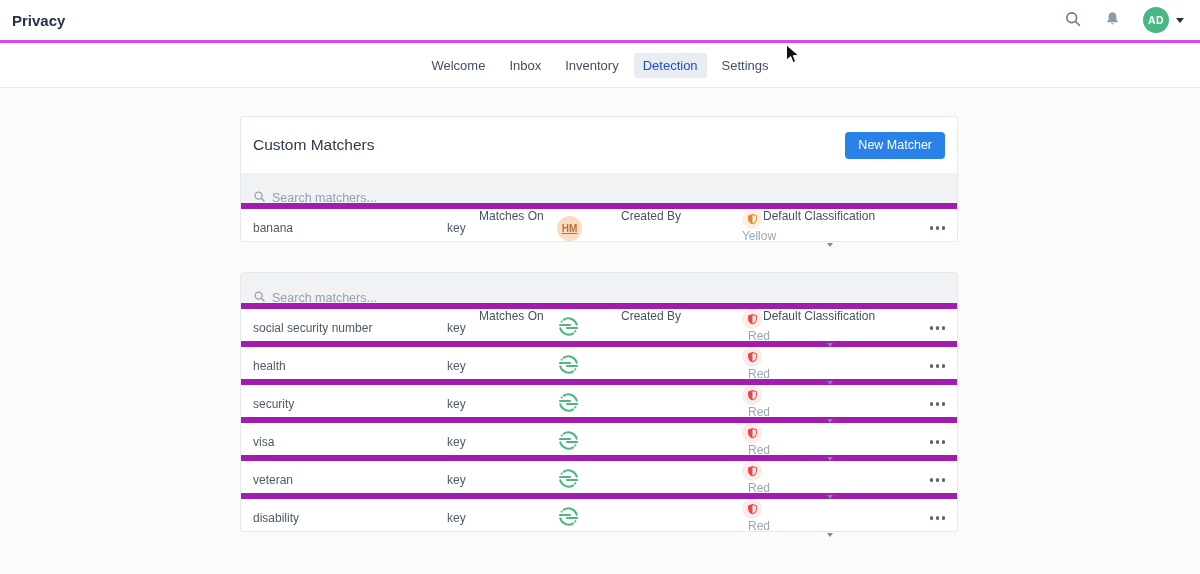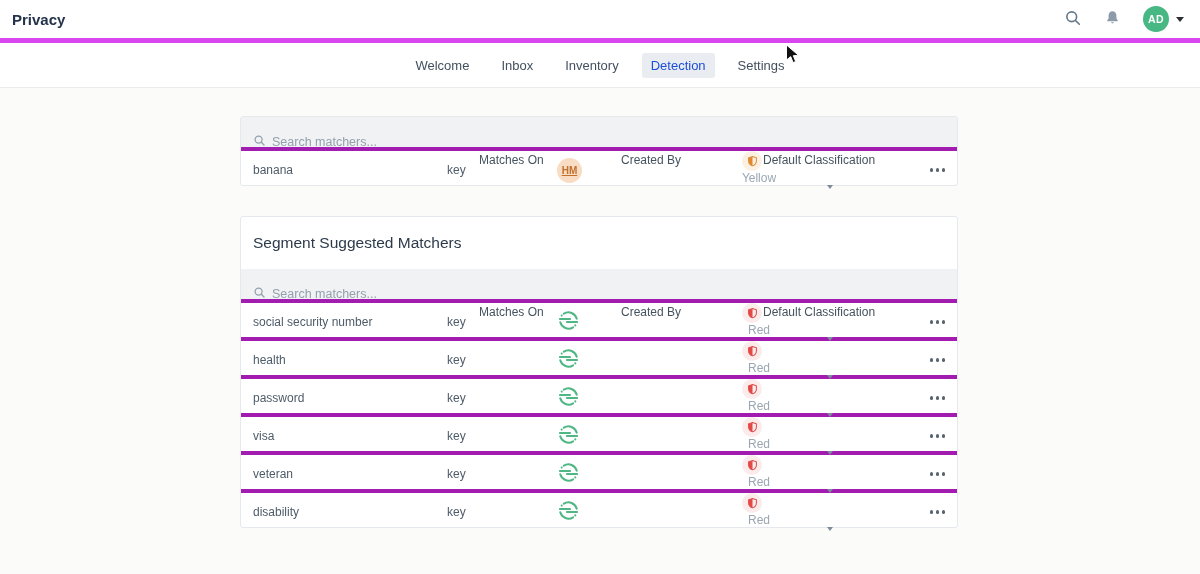--- a/index.html
+++ b/index.html
@@ -1,47 +1,47 @@
 <!DOCTYPE html>
 <html><head>
 <meta charset="utf-8">
 <style>
   * { margin:0; padding:0; box-sizing:border-box; }
   html,body { width:1200px; height:574px; overflow:hidden; background:#fbfbfa; font-family:"Liberation Sans", sans-serif; }
 
   
-  .topbar { height:43px; background:#fff; border-bottom:5px solid #d946ef; display:flex; align-items:center; justify-content:space-between; padding:0 16px 0 12px; }
+  .topbar { height:43px; background:#fff; border-bottom:3px solid #d946ef; display:flex; align-items:center; justify-content:space-between; padding:0 16px 0 12px; }
   .topbar-title { font-size:15px; font-weight:600; color:#24324a; }
   .topbar-right { display:flex; gap:22px; }
   .icon-btn { background:none; border:none; cursor:pointer; display:flex; align-items:center; padding:0; }
   .user-chip { display:flex; align-items:center; gap:7px; }
   .avatar { width:26px; height:26px; border-radius:50%; background:#47b784; color:#fff; font-size:10.5px; font-weight:700; display:flex; align-items:center; justify-content:center; letter-spacing:.3px; }
   .caret-dark { width:0; height:0; border-left:4px solid transparent; border-right:4px solid transparent; border-top:5px solid #2b2f33; }
 
   
-  .navbar { height:45px; background:#fff; border-bottom:1px solid #ececec; display:flex; align-items:center; justify-content:center; gap:14px; position:relative; }
+  .navbar { height:45px; background:#fff; border-bottom:1px solid #ececec; display:flex; align-items:center; justify-content:center; gap:6px; position:relative; }
   .nav-tab { font-size:13px; color:#42505f; padding:5px 9px; border-radius:3px; background:transparent; border:none; cursor:pointer; font-family:inherit; }
   .nav-tab.active { background:#e9edf1; color:#1d4ed8; }
 
   
   .content { width:718px; margin:28px 0 0 240px; }
   .panel { background:#fff; border:1px solid #e5e8ec; border-radius:3px; margin-bottom:30px; }
   .panel-head { display:flex; align-items:center; justify-content:space-between; padding:0 12px; height:56px; }
   .panel-head.short { height:52px; }
   .panel-title { font-size:15.5px; font-weight:500; color:#2c3a4b; }
   .primary-btn { background:#2a81e8; color:#fff; border:none; border-radius:4px; height:27px; padding:0 13px; font-size:12.5px; font-family:inherit; cursor:pointer; }
 
   .grid { display:grid; grid-template-columns:194px 110px 110px 170px 1fr 44px; align-items:center; padding:0 12px; }
   .thead { height:30px; background:#f1f2f4;gap:32px; }
   .th { font-size:12px; color:#45535f; font-weight:400;margin-top:36px; }
   .search-wrap { display:flex; align-items:center; gap:6px; }
   .search-input { border:none; background:transparent; outline:none; font-size:12.5px; color:#4e5b69; width:150px; font-family:inherit; }
   .search-input::placeholder { color:#93a0ad; }
 
-  .trow { height:38px; border-top:4px solid #a21caf; }
+  .trow { height:38px; border-top:6px solid #a21caf; }
   .trow:first-of-type { border-top:none; }
   .cell-text { font-size:12px; color:#4e5b69; }
   .classify { display:flex; align-items:center;flex-direction:column; }
   .class-circle { width:20px; height:20px; border-radius:50%; display:flex; align-items:center; justify-content:center; }
   .class-circle.red { background:#fbebeb; color:#e24a47; }
   .class-circle.orange { background:#fcf0e3; color:#df8a33; }
   .class-label { font-size:12px; color:#9aa6b2; margin-left:14px; }
   .caret-sm { width:0; height:0; border-left:3.5px solid transparent; border-right:3.5px solid transparent; border-top:4.5px solid #7d8b9a; margin-left:auto; margin-right:4px; cursor:pointer; }
   .hm-avatar { width:25px; height:25px; border-radius:50%; background:#f8dcc3; color:#c2702e; font-size:10px; font-weight:600; display:flex; align-items:center; justify-content:center;text-decoration:underline; }
   .dots { display:flex; gap:2.5px; justify-self:end; cursor:pointer; padding:4px 0; background:none; border:none; }
@@ -82,20 +82,24 @@
   <button class="nav-tab">Welcome</button>
   <button class="nav-tab">Inbox</button>
   <button class="nav-tab">Inventory</button>
   <button class="nav-tab active">Detection</button>
   <button class="nav-tab">Settings</button>
 </nav>
 
 <main class="content">
 
   <section class="panel">
+    <div class="panel-head">
+      <h2 class="panel-title">Custom Matchers</h2>
+      <button class="primary-btn">New Matcher</button>
+    </div>
     <div class="grid thead">
       <div class="search-wrap">
         <span>
           <svg width="13" height="13" viewBox="0 0 20 20" fill="none" stroke="#93a0ad" stroke-width="2" stroke-linecap="round">
             <circle cx="8.6" cy="8.6" r="5.4"></circle>
               <line x1="12.8" y1="12.8" x2="17" y2="17"></line>
           </svg>
         </span>
         <input class="search-input" placeholder="Search matchers..." style="">
       </div>
@@ -125,23 +129,20 @@
       <div></div>
       <button class="dots">
           <i></i>
           <i></i>
           <i></i>
         </button>
     </div>
   </section>
 
   <section class="panel">
-    <div class="panel-head short">
-      <h2 class="panel-title">Segment Suggested Matchers</h2>
-    </div>
     <div class="grid thead">
       <div class="search-wrap">
         <span>
           <svg width="13" height="13" viewBox="0 0 20 20" fill="none" stroke="#93a0ad" stroke-width="2" stroke-linecap="round">
             <circle cx="8.6" cy="8.6" r="5.4"></circle>
               <line x1="12.8" y1="12.8" x2="17" y2="17"></line>
           </svg>
         </span>
         <input class="search-input" placeholder="Search matchers..." style="">
       </div>
@@ -206,21 +207,21 @@
       </div>
       <div></div>
       <button class="dots">
           <i></i>
           <i></i>
           <i></i>
         </button>
     </div>
 
     <div class="grid trow">
-      <div class="cell-text">password</div>
+      <div class="cell-text">security</div>
       <div class="cell-text">key</div>
       <div><span>
         <svg width="23" height="23" viewBox="0 0 24 24" fill="none" stroke="#4fb784" stroke-width="2.1" stroke-linecap="round">
           <path d="M7.2 4.9 A 9 9 0 0 1 20.6 10.1"></path>
           <path d="M16.8 19.1 A 9 9 0 0 1 3.4 13.9"></path>
           <line x1="3" y1="10.4" x2="13.6" y2="10.4"></line>
           <line x1="10.4" y1="13.6" x2="21" y2="13.6"></line>
           <circle cx="4.9" cy="6.9" r="1.1" fill="#4fb784" stroke="none"></circle>
           <circle cx="19.1" cy="17.1" r="1.1" fill="#4fb784" stroke="none"></circle>
         </svg></span></div>

